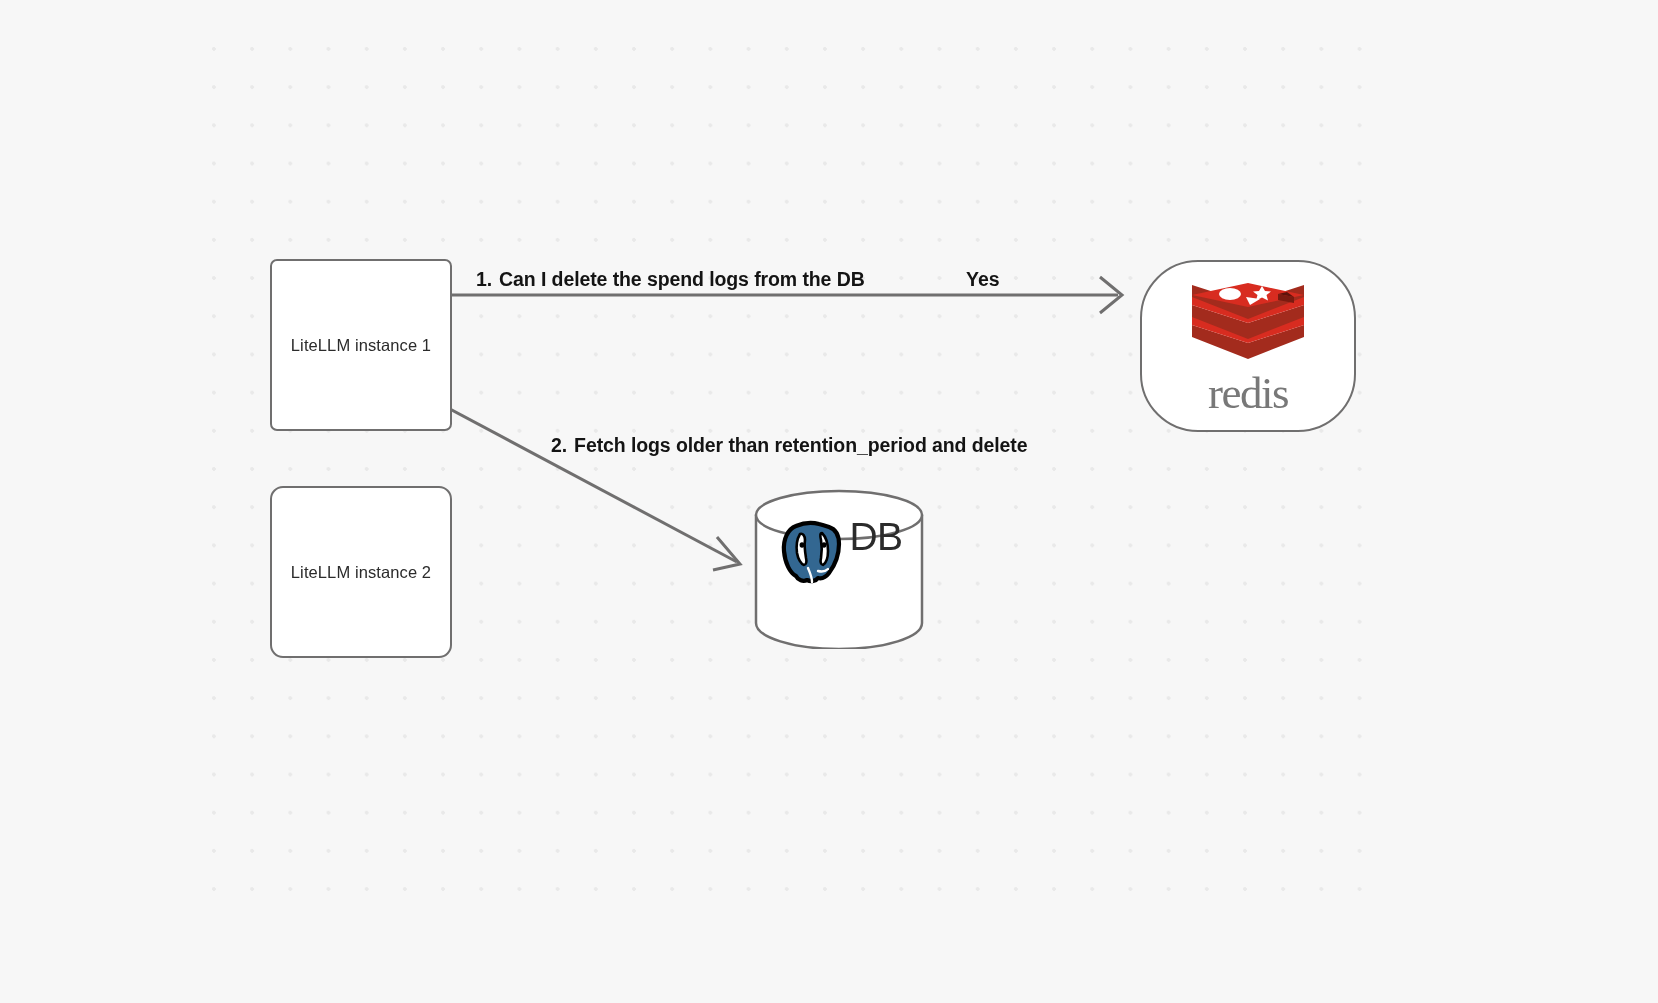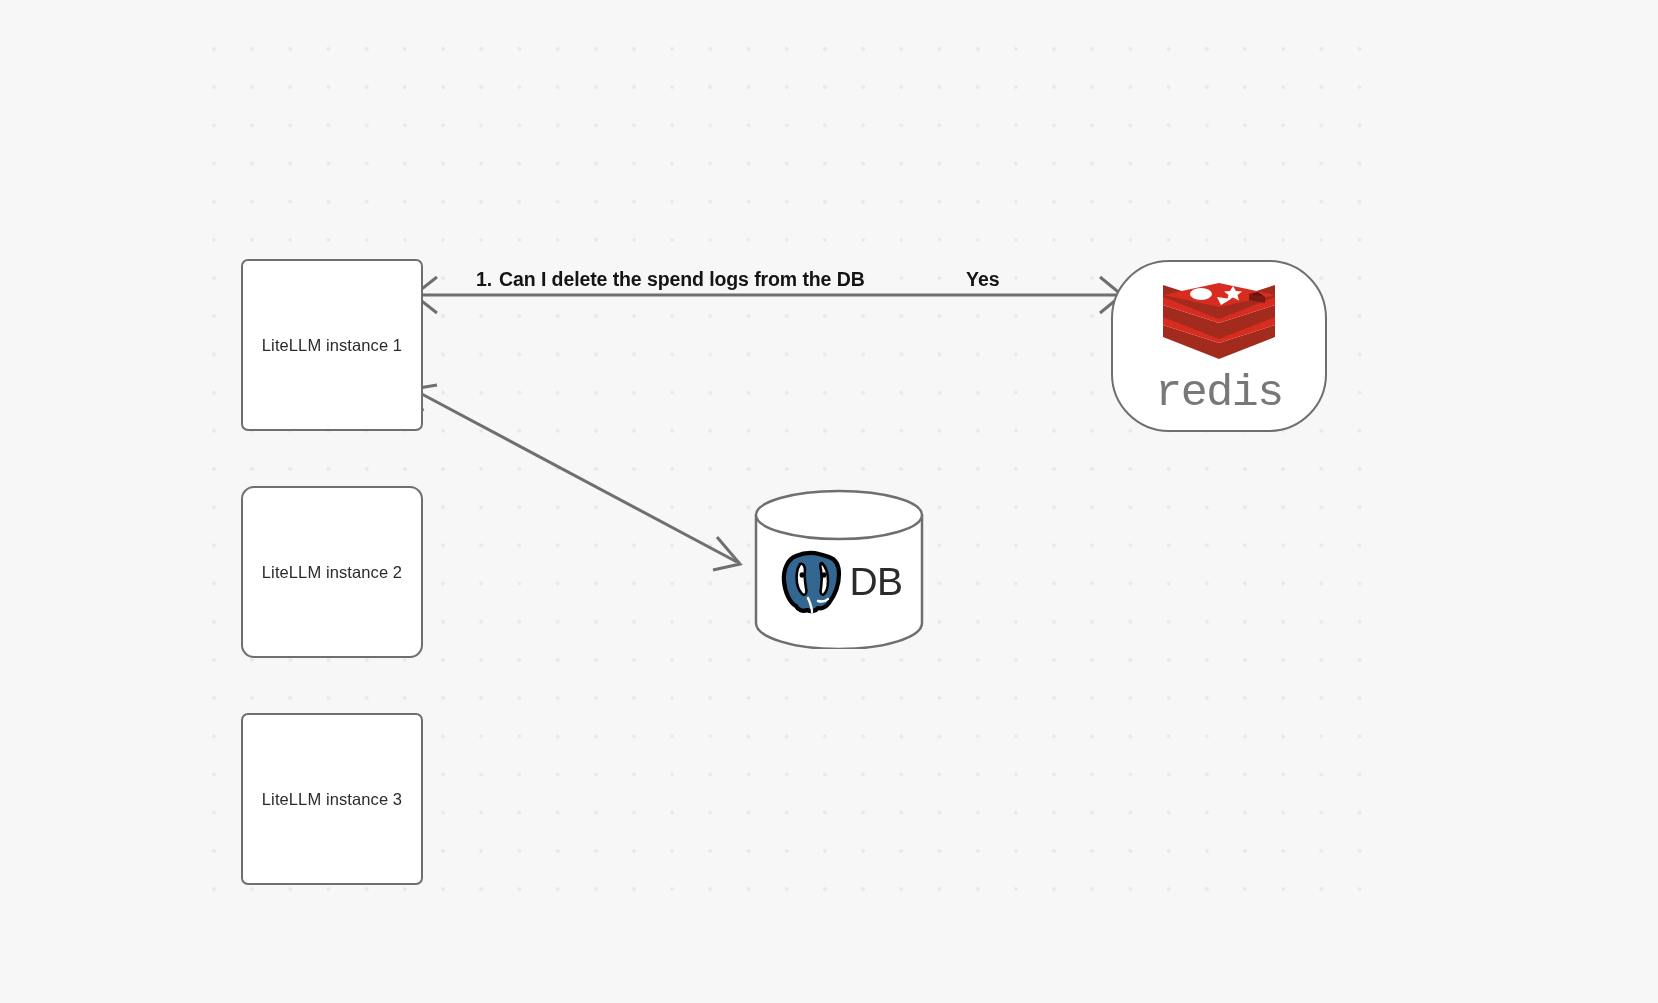--- a/index.html
+++ b/index.html
@@ -45,20 +45,21 @@
   }
 
   
   .node {
     position: absolute;
     background: #ffffff;
     border: 2.5px solid #706f6f;
     display: flex;
     align-items: center;
     justify-content: center;
+    margin-left: 29px;
   }
 
   .instance-box {
     border-radius: 7px;
     width: 182px;
     height: 172px;
   }
   .instance-label {
     font-size: 16.5px;
     color: #2b2b2b;
@@ -85,21 +86,21 @@
     flex-direction: column;
     align-items: center;
     justify-content: center;
     margin-top: 4px;
   }
   .redis-mark { display: block; }
   .redis-word {
     font-size: 45px;
     line-height: 1;
     color: #787878;
-    font-family: Liberation Mono, monospace;
+    font-family: Liberation Serif, serif;
     letter-spacing: -1.5px;
     margin-top: 2px;
     font-weight: 400;
   }
 
   
   #node-db {
     position: absolute;
     left: 753px;
     top: 489px;
@@ -107,21 +108,20 @@
     height: 160px;
   }
   .db-svg { position: absolute; left: 0; top: 0; }
   .db-content {
     position: absolute;
     left: 0;
     top: 0;
     width: 172px;
     height: 160px;
     display: flex;
-    align-items: center;
     justify-content: center;
     gap: 0px;
     padding-top: 26px;
   }
   .db-text {
     font-size: 39px;
     color: #2b2b2b;
     font-family: "Liberation Sans", sans-serif;
     letter-spacing: -0.5px;
   }
@@ -180,32 +180,32 @@
       <polyline points="717,537 740,564 713,570" fill="none" stroke="#706f6f" stroke-width="3" stroke-linecap="butt" stroke-linejoin="miter"></polyline>
     </g>
   </svg>
 
   <div class="edge-label" id="label-1">
     <span class="num">1.</span><span>Can I delete the spend logs from the DB</span>
   </div>
 
   <div class="edge-label" id="label-yes">Yes</div>
 
+  <div class="edge-label" id="label-2">
+    <span class="num">2.</span><span>Fetch logs older than retention_period and delete</span>
+  </div>
 
   <div class="node instance-box" id="node-inst1">
     <span class="instance-label">LiteLLM instance 1</span>
   </div>
 
   <div class="node instance-box" id="node-inst2">
     <span class="instance-label">LiteLLM instance 2</span>
   </div>
 
-  <div class="node instance-box" id="node-inst3">
-    <span class="instance-label">LiteLLM instance 3</span>
-  </div>
 
   <div class="node" id="node-redis">
     <div class="redis-logo-wrap">
       <svg class="redis-mark" width="120" height="88" viewBox="0 0 120 88">
 
         <polygon points="60,62 116,44 116,56 60,78 4,56 4,44" fill="#a32b1d"></polygon>
         <polygon points="60,50 116,32 116,44 60,62 4,44 4,32" fill="#d82c20"></polygon>
 
         <polygon points="60,42 116,24 116,36 60,58 4,36 4,24" fill="#a32b1d"></polygon>
         <polygon points="60,30 116,12 116,24 60,42 4,24 4,12" fill="#d82c20"></polygon>

